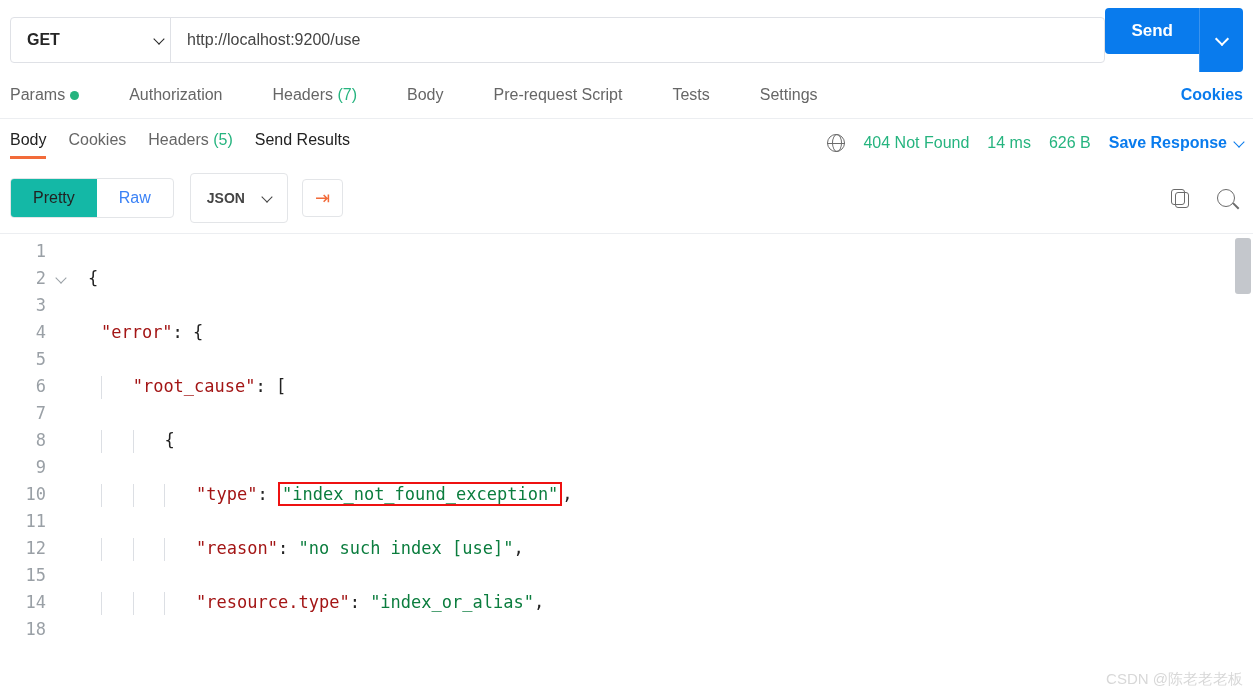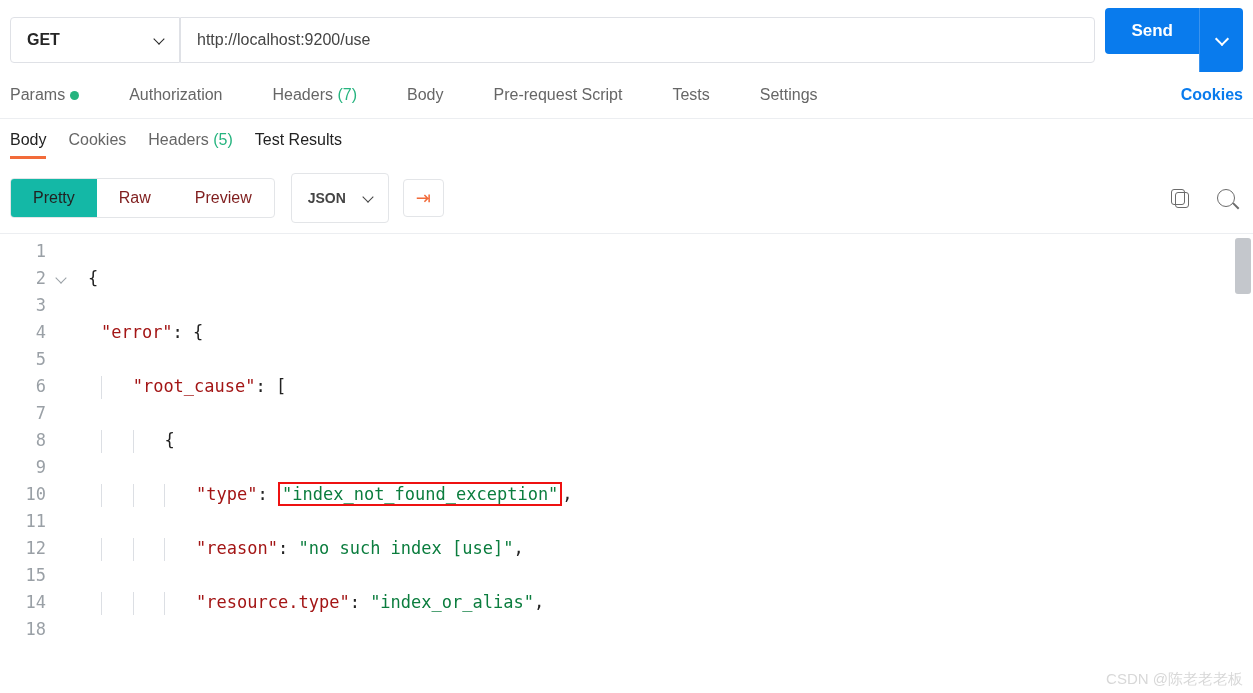--- a/index.html
+++ b/index.html
@@ -1,19 +1,19 @@
 <!DOCTYPE html>
 <html><head>
 <meta charset="utf-8">
 <style>
   * { box-sizing: border-box; margin: 0; padding: 0; }
   body { font-family: -apple-system, BlinkMacSystemFont, "Segoe UI", Arial, sans-serif; font-size: 14px; color: #212121; background: #fff; width: 1253px; }
   
   
-  .req-row { display:flex; align-items:center; gap:10px; padding:8px 10px; }
+  .req-row { display:flex; align-items:center; padding:8px 10px; }
   .method-select { display:flex; align-items:center; justify-content:space-between; border:1px solid #dfe1e6; border-radius:4px 0 0 4px; width:170px; height:46px; padding:0 16px; font-weight:600; font-size:16px; color:#262626; }
   .url-input { flex:1; height:46px; border:1px solid #dfe1e6; border-left-width:1px; border-radius:0 4px 4px 0; margin-left:-10px; padding:8px 16px; font-size:16px; color:#444; }
   .send-btn-group { display:flex; height:64px; }
   .send-btn { background:#097bed; color:#fff; border:none; font-weight:600; font-size:17px; height:46px; padding:0 26px; border-radius:4px 0 0 4px; cursor:pointer; }
   .send-caret { width:44px; background:#097bed; border:none; border-left:1px solid #3a93ee; border-radius:0 4px 4px 0; color:#fff; display:flex; align-items:center; justify-content:center; cursor:pointer; }
   .chev { width:10px; height:10px; border-right:2px solid currentColor; border-bottom:2px solid currentColor; transform:rotate(45deg); margin-top:-3px; }
   .chevd { display:inline-block; width:8px; height:8px; border-right:1.5px solid currentColor; border-bottom:1.5px solid currentColor; transform:rotate(45deg); margin-bottom:2px;}
   
   
   .req-tabs { display:flex; align-items:center; padding:6px 10px 14px 10px; gap:50px; font-size:16px; }
@@ -33,21 +33,21 @@
   .resp-meta { margin-left:auto; display:flex; align-items:center; gap:18px; color:#666; }
   .globe { width:18px; height:18px; border:1.3px solid #6b6b6b; border-radius:50%; position:relative; }
   .globe::before { content:""; position:absolute; left:50%; top:-1px; bottom:-1px; width:8px; margin-left:-4px; border:1.3px solid #6b6b6b; border-radius:50%; }
   .globe::after { content:""; position:absolute; left:-1px; right:-1px; top:50%; height:0; border-top:1.3px solid #6b6b6b; }
   .status-green { color:#26b47f; }
   .save-resp { color:#097bed; font-weight:600; cursor:pointer; display:flex; align-items:center; gap:8px; }
   
   
   .pretty-row { display:flex; align-items:center; padding:10px 10px 10px 10px; gap:2px; }
   .seg { display:flex; border:1px solid #e3e5e8; border-radius:4px; background:#fff; overflow:hidden; }
-  .seg .opt { padding:10px 22px; font-size:16px; color:#7f1d1d; cursor:pointer; }
+  .seg .opt { padding:10px 22px; font-size:16px; color:#3b82f6; cursor:pointer; }
   .seg .opt.active { background:#14b8a6; color:#222; }
   .json-pill { margin-left:14px; display:flex; align-items:center; gap:18px; border:1px solid #e3e5e8; border-radius:4px; padding:16px 16px; font-weight:600; color:#444; }
   .wrap-icon { margin-left:12px; border:1px solid #e3e5e8; border-radius:4px; padding:7px 12px; color:#f26b3a; font-size:18px; cursor:pointer; }
   .pretty-right { margin-left:auto; display:flex; gap:28px; color:#6b6b6b; align-items:center; padding-right:8px; }
   .copy-icon { width:18px;height:18px; position:relative; }
   .copy-icon::before{content:"";position:absolute;width:12px;height:14px;border:1.4px solid #6b6b6b;border-radius:3px;left:4px;top:3px;background:#fff;}
   .copy-icon::after{content:"";position:absolute;width:12px;height:14px;border:1.4px solid #6b6b6b;border-radius:3px;left:0;top:0;}
   .mag { width:18px;height:18px;border:1.6px solid #6b6b6b;border-radius:50%;position:relative;}
   .mag::after{content:"";position:absolute;width:8px;height:1.6px;background:#6b6b6b;left:14px;top:15px;transform:rotate(45deg);}
 
@@ -93,29 +93,38 @@
   <span class="cookies-link">Cookies</span>
 </div>
 
 <div class="sep"></div>
 
 <div class="resp-top">
   <div class="resp-tabs">
     <span class="rtab active">Body</span>
     <span class="rtab">Cookies</span>
     <span class="rtab"><span>Headers</span> <span class="count-green">(5)</span></span>
-    <span class="rtab" style="color:#222">Test Results</span>
+    <span class="rtab" style="color:#222">Send Results</span>
+  </div>
+  <div class="resp-meta">
+    <span class="globe"></span>
+    <span class="status-green">404 Not Found</span>
+    <span class="status-green">14 ms</span>
+    <span class="status-green">626 B</span>
+    <span class="save-resp">
+        <span>Save Response</span> 
+        <span class="chevd"></span>
+      </span>
   </div>
 </div>
 
 <div class="pretty-row">
   <div class="seg">
     <div class="opt active">Pretty</div>
     <div class="opt">Raw</div>
-    <div class="opt">Preview</div>
   </div>
   <div class="json-pill">
     <span>JSON</span>
     <span class="chevd"></span>
   </div>
   <div class="wrap-icon">⇥</div>
   <div class="pretty-right">
     <span class="copy-icon"></span>
     <span class="mag"></span>
   </div>

